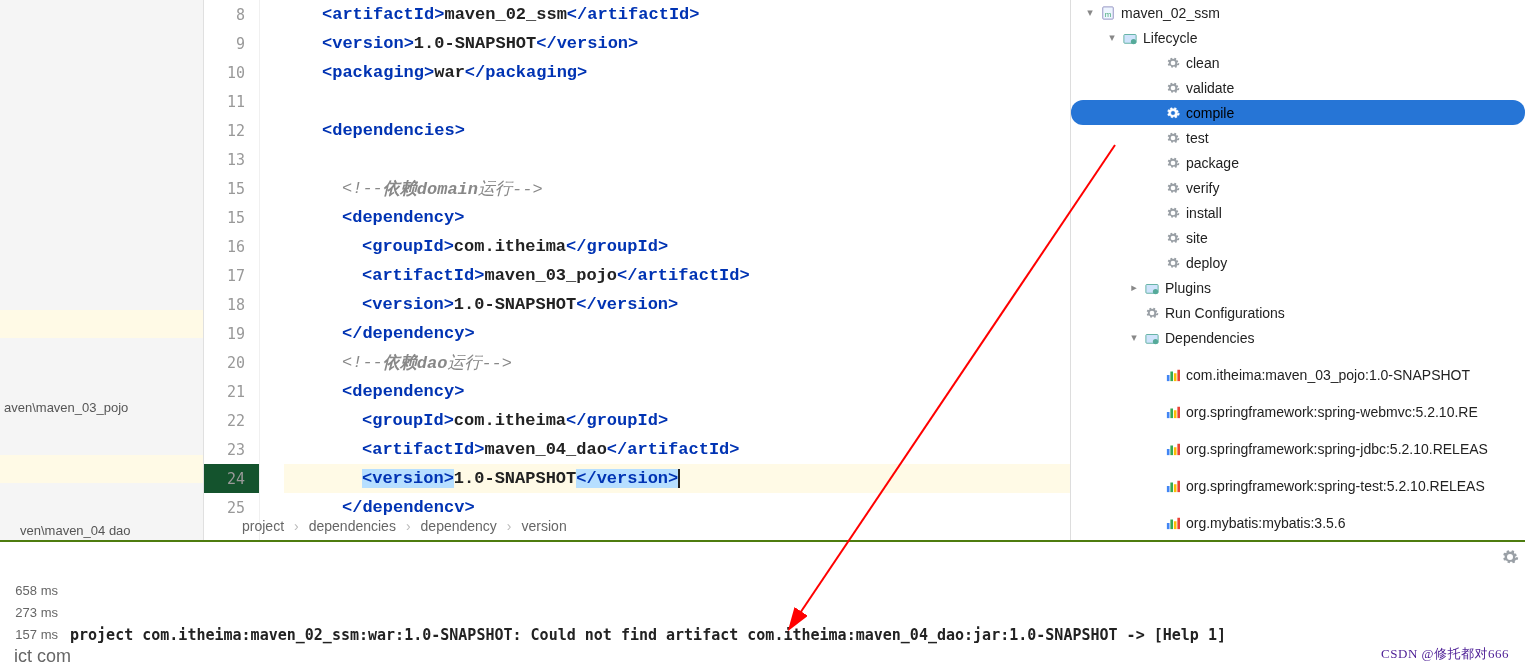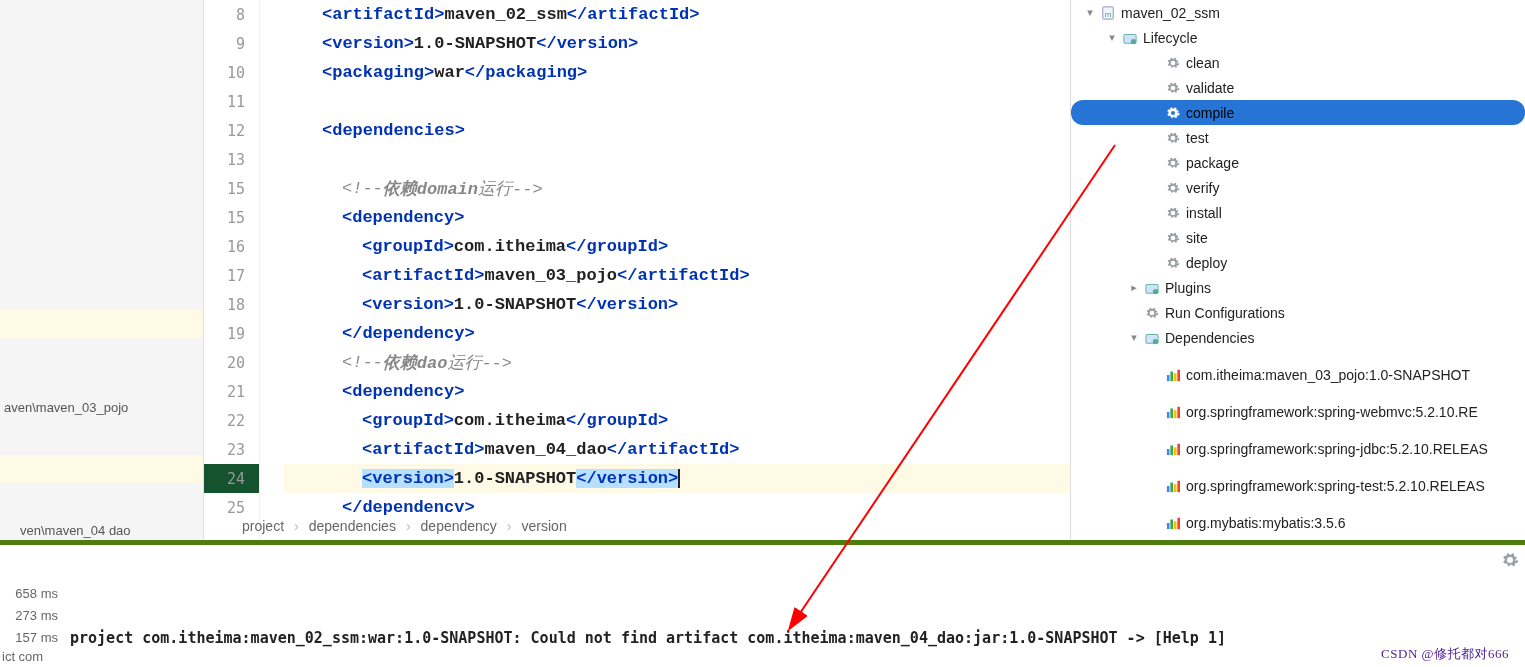--- a/index.html
+++ b/index.html
@@ -44,26 +44,26 @@
   .maven .row.sel { background:#2675d6; color:#000000;border-radius:12px; }
   .maven .row.sel .gear path { fill:#fff; stroke:#fff; }
   .maven .chev { width:18px; display:flex; justify-content:center; color:#888; font-size:11px; }
   .maven .row.sel .chev { color:#fff; }
   .maven .ic { width:18px; height:18px; margin-right:4px; display:flex; align-items:center; justify-content:center; }
   .maven .lbl { }
   .gear svg, .mfile svg, .mfold svg, .bars svg { display:block; }
   .ind1 { padding-left:10px; } .ind2{padding-left:32px;} .ind3{padding-left:75px;} .ind3b{padding-left:54px;} .ind4{padding-left:75px;margin-top:12px;}
 
   
-  .bottom { position:absolute; left:0; right:0; top:540px; height:127px; border-top:5px solid #4d7c0f; background:#fff; }
+  .bottom { position:absolute; left:0; right:0; top:540px; height:127px; border-top:2px solid #4d7c0f; background:#fff; }
   .bottom .toolbar { position:absolute; right:6px; top:6px; }
   .bottom .toolbar .gearbtn { width:20px; height:20px; color:#888; }
   .bottom .times { position:absolute; left:0px; top:38px; font-size:13px; color:#666; line-height:22px; text-align:right; width:58px;}
   .bottom .err { position:absolute; left:70px; right:10px; top:84px; font-family: Consolas, monospace; font-size:15px; color:#222; white-space:nowrap; overflow:hidden;font-weight:bold; }
-  .bottom .lastfrag { position:absolute; left:0; top:104px; font-size:13px; color:#666; padding-left:2px;}
+  .bottom .lastfrag { position:absolute; left:0; top:104px; font-size:18px; color:#666; padding-left:14px;}
   .watermark { position:absolute; right:16px; bottom:4px; color:#4c1d95; font-size:13px; letter-spacing:0.5px;font-family:Liberation Serif, serif; }
 
   
   .arrow { position:absolute; pointer-events:none; z-index:50; }
 
   
   .gear path { fill:#9aa0a6; }
   .bars rect:nth-child(1){fill:#4285f4;} .bars rect:nth-child(2){fill:#34a853;} .bars rect:nth-child(3){fill:#fbbc04;} .bars rect:nth-child(4){fill:#ea4335;}
   .mfold rect { fill:#cfe3fb; stroke:#5a9; } .mfold circle{fill:#5a9;}
   .mfile rect { fill:#eef5ff; stroke:#88b; }

